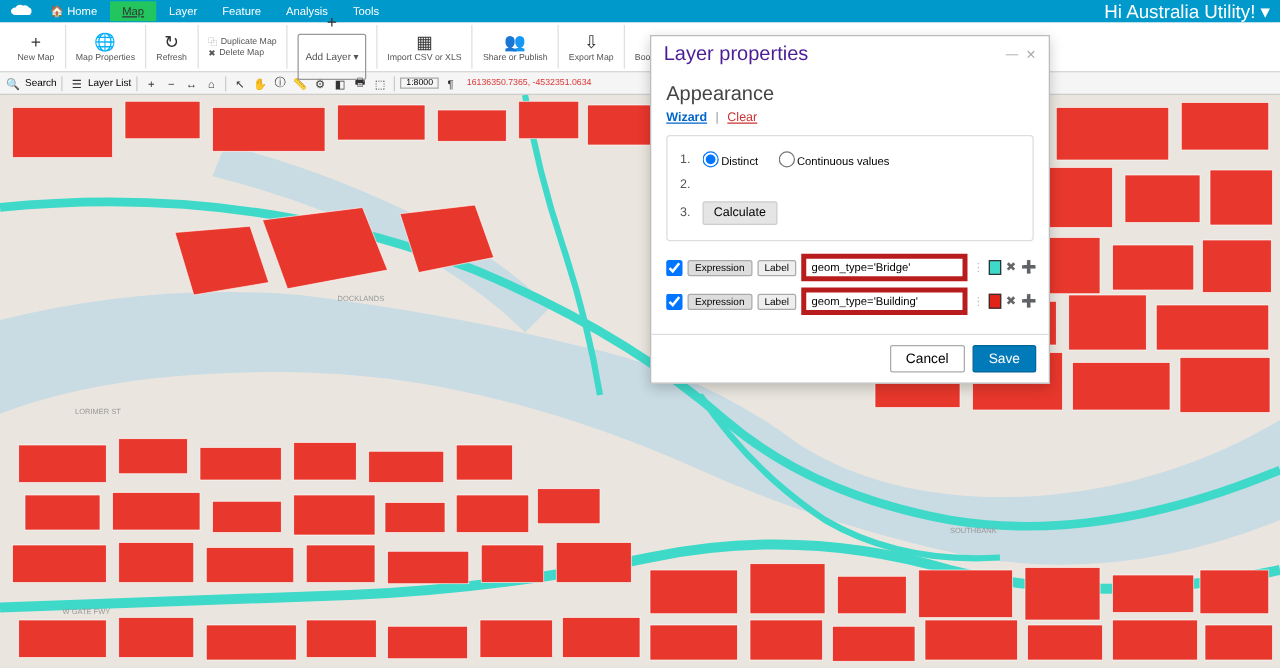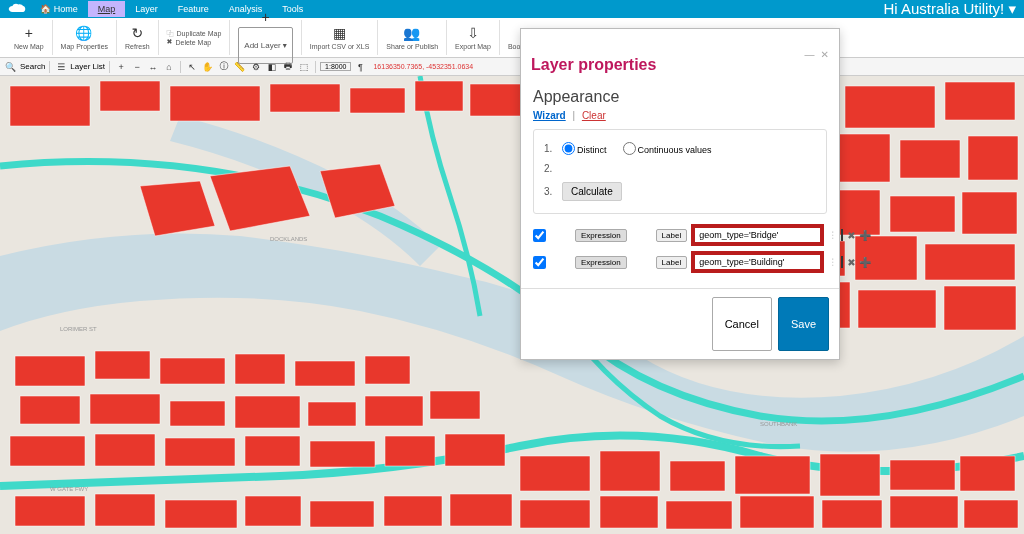--- a/index.html
+++ b/index.html
@@ -3,21 +3,21 @@
 <meta charset="utf-8">
 <style>
 * { box-sizing: border-box; margin: 0; padding: 0; font-family: Arial, Helvetica, sans-serif; }
 body { width: 1024px; height: 534px; overflow: hidden; position: relative; background: #e0e0e0; }
 
 
 .topbar { height: 18px; background: #0099cc; display: flex; align-items: center; color: #fff; font-size: 9px; padding: 0 8px; justify-content: space-between; }
 .topbar-left { display: flex; align-items: flex-end; gap: 4px; }
 .topbar-tabs { display: flex; }
 .topbar-tab { padding: 3px 10px; cursor: pointer; font-size: 9px; }
-.topbar-tab.active { background: #c4b5fd; color: #333; text-decoration: underline; }
+.topbar-tab.active { background: #22c55e; color: #333; text-decoration: underline; }
 .topbar-tab.home { color: #fff; }
 .cloud-logo { width: 18px; height: 14px; display: inline-block; }
 .topbar-right { color: #fff; font-size: 15px; }
 
 
 .ribbon { height: 40px; background: #fff; border-bottom: 1px solid #ccc; display: flex; align-items: center; padding: 2px 6px; font-size: 8px; color: #555; }
 .ribbon-group { display: flex; flex-direction: column; align-items: center; padding: 0 8px; border-right: 1px solid #e0e0e0; height: 100%; justify-content: center; gap: 2px; cursor: pointer; }
 .ribbon-group:last-child { border-right: none; }
 .ribbon-icon { font-size: 14px; color: #333; }
 .ribbon-label { font-size: 7px; line-height: 1.1; text-align: center; }
@@ -32,47 +32,47 @@
 .coords { color: #d33; font-size: 7px; margin-left: 4px; }
 .scale-box { border: 1px solid #aaa; padding: 0 4px; font-size: 7px; }
 
 
 .map-area { position: absolute; top: 76px; left: 0; right: 0; bottom: 0; overflow: hidden; }
 .map-svg { width: 100%; height: 100%; }
 
 
 .dialog { position: absolute; top: 28px; left: 520px; width: 320px; background: #fff; border: 1px solid #bbb; box-shadow: 0 3px 10px rgba(0,0,0,0.2); font-size: 11px; }
 .dialog-header { padding: 6px 10px; display: flex; justify-content: space-between; align-items: center; }
-.dialog-title { font-size: 16px; font-weight: bold; color: #be185d; margin-top: 21px; }
+.dialog-title { font-size: 16px; font-weight: normal; color: #4c1d95; }
 .dialog-close-icons { display: flex; gap: 6px; color: #aaa; font-size: 10px; }
 .dialog-close-icons span { cursor: pointer; }
 .dialog-body { padding: 4px 12px 10px; }
 .section-title { font-size: 16px; color: #444; margin: 4px 0 4px; }
 .tab-links { font-size: 10px; margin-bottom: 8px; }
 .tab-link-wizard { color: #0066cc; text-decoration: underline; cursor: pointer; font-weight: bold; }
 .tab-sep { color: #999; margin: 0 4px; }
 .tab-link-clear { color: #cc3333; text-decoration: underline; cursor: pointer; }
 .wizard-box { border: 1px solid #ddd; border-radius: 3px; padding: 8px 10px; font-size: 10px; margin-bottom: 10px; }
 .wizard-row { display: flex; align-items: center; gap: 6px; padding: 4px 0; }
 .wizard-num { width: 12px; color: #555; }
 .radio-label { display: flex; align-items: flex-end; gap: 2px; font-size: 9px; }
 .column-select { flex: 1; border: 1px solid #4a90d9; padding: 3px 5px; font-size: 10px; background: #fff; position: relative; display: flex; justify-content: space-between; align-items: center; cursor: pointer; }
 .column-select::after { content: '⇅'; font-size: 8px; color: #666; }
 .calc-btn { border: 1px solid #ccc; padding: 3px 8px; font-size: 10px; background: #e5e5e5; border-radius: 2px; cursor: pointer; }
 
 .style-row { display: flex; align-items: center; gap: 4px; margin: 5px 0; font-size: 9px; }
 .style-check { cursor: pointer; }
-.chip { border: 1px solid #aaa; padding: 1px 5px; background: #eee; font-size: 8px; border-radius: 2px; cursor: pointer; margin-left: 25px; }
+.chip { border: 1px solid #aaa; padding: 1px 5px; background: #eee; font-size: 8px; border-radius: 2px; cursor: pointer; }
 .chip.active { background: #ddd; }
 .expr-input { flex: 1; border: 4px solid #b91c1c; padding: 2px 4px; font-size: 9px; }
 .color-swatch { width: 12px; height: 12px; border: 1px solid #333; cursor: pointer; }
 .row-tail-icon { color: #666; cursor: pointer; font-size: 10px; width: 10px; text-align: center; }
 
 .dialog-footer { border-top: 1px solid #ddd; padding: 8px 10px; display: flex; justify-content: flex-end; gap: 6px; }
-.btn { padding: 20px 12px; font-size: 11px; border-radius: 2px; cursor: pointer; border: 1px solid #aaa; background: #fff; }
+.btn { padding: 4px 12px; font-size: 11px; border-radius: 2px; cursor: pointer; border: 1px solid #aaa; background: #fff; }
 .btn-primary { background: #007ab8; color: #fff; border-color: #006699; }
 
 </style>
 </head>
 <body>
 
 <div class="topbar">
   <div class="topbar-left">
     <span class="cloud-logo">
       <svg viewBox="0 0 24 16">

